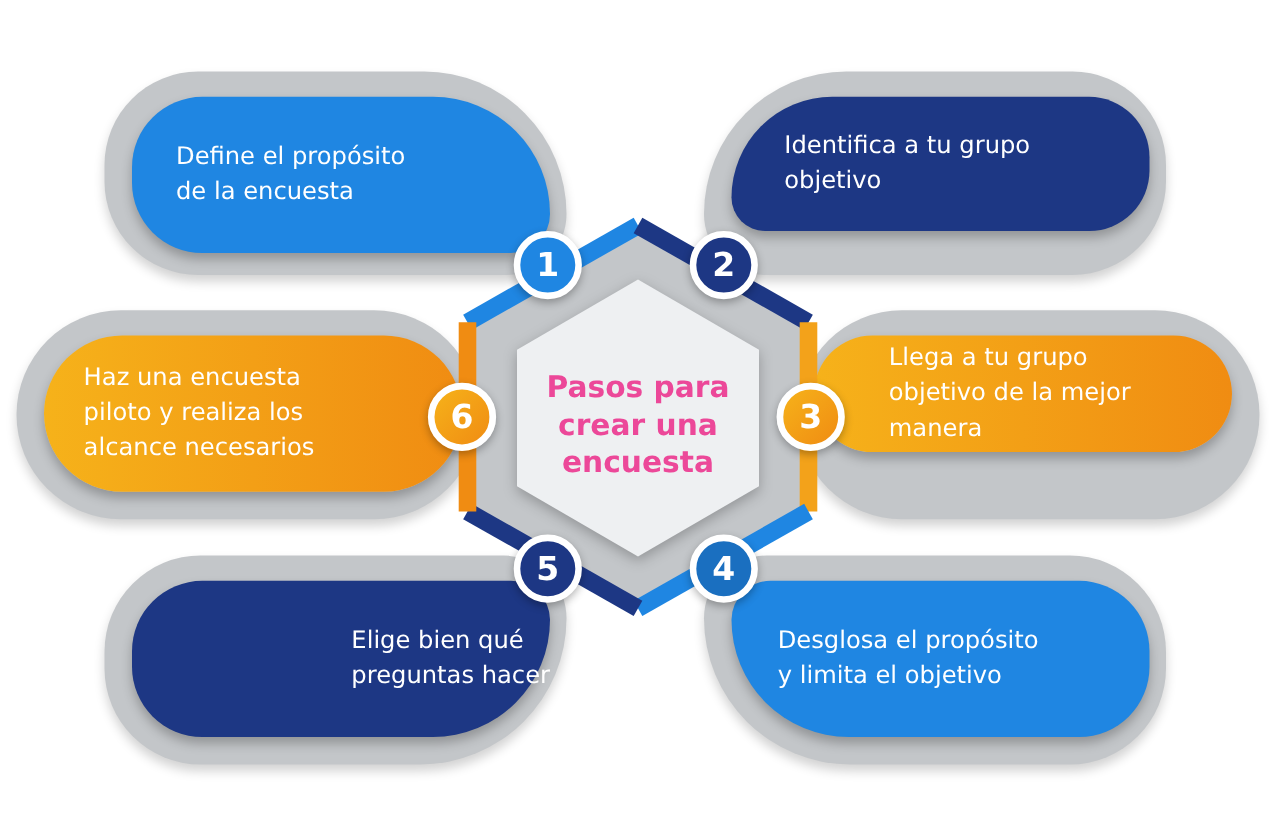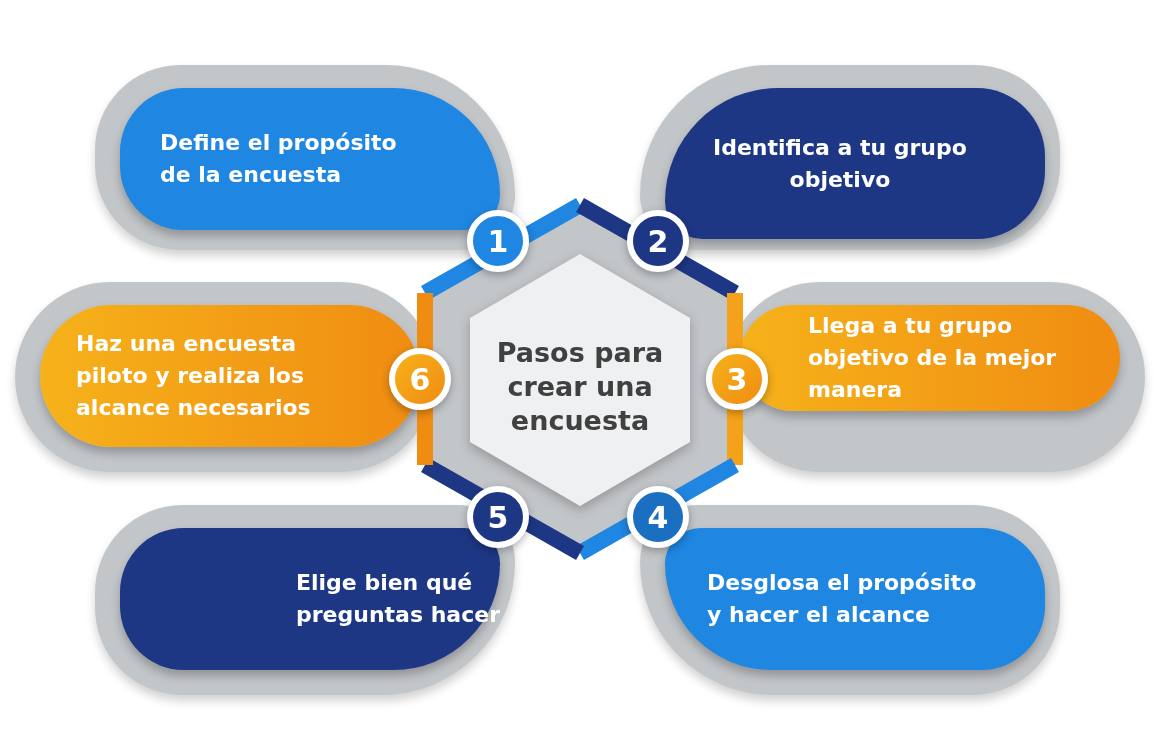--- a/index.html
+++ b/index.html
@@ -1,66 +1,66 @@
 <!DOCTYPE html>
 <html><head>
 <meta charset="utf-8">
 <style>
   html, body { margin:0; padding:0; }
   body { width:1154px; height:750px; background:#ffffff; position:relative; overflow:hidden;
          font-family:"DejaVu Sans", sans-serif; }
   .shell { position:absolute; background:#c3c6c9; box-shadow: 0 6px 10px rgba(0,0,0,0.18); }
-  .card { position:absolute; color:#fff; font-weight:bold; font-size:22px; line-height:32px;
+  .card { position:absolute; color:#fff; font-weight:normal; font-size:22px; line-height:32px;
           box-shadow: 0 6px 10px rgba(0,0,0,0.25); display:flex; align-items:center; }
   .card span { white-space:pre-line; }
   .blue { background:#1f86e2; }
   .navy { background:#1d3784; }
   .orange { background:linear-gradient(90deg,#f6b21a,#f08c12); }
   svg { position:absolute; left:0; top:0; }
   .num { position:absolute; width:62px; height:62px; border-radius:50%; border:6px solid #fff;
          box-sizing:border-box; color:#fff; font-weight:bold; font-size:30px; display:flex;
          align-items:center; justify-content:center; box-shadow:0 3px 8px rgba(0,0,0,0.3); }
   .center-text { position:absolute; left:470px; top:336px; width:220px; text-align:center;
-                 color:#404040; font-weight:bold; font-size:27px; line-height:34px; white-space:pre-line; }
+                 color:#ec4899; font-weight:bold; font-size:27px; line-height:34px; white-space:pre-line; }
 </style>
 </head>
 <body>
 
 <div class="shell" style="left:95px;top:65px;width:420px;height:185px;border-radius:92px 140px 60px 92px;"></div>
 <div class="shell" style="left:640px;top:65px;width:420px;height:185px;border-radius:140px 92px 92px 60px;"></div>
 <div class="shell" style="left:15px;top:282px;width:420px;height:190px;border-radius:95px;"></div>
 <div class="shell" style="left:725px;top:282px;width:420px;height:190px;border-radius:95px;"></div>
 <div class="shell" style="left:95px;top:505px;width:420px;height:190px;border-radius:92px 60px 140px 92px;"></div>
 <div class="shell" style="left:640px;top:505px;width:420px;height:190px;border-radius:60px 92px 92px 140px;"></div>
 
 <div class="card blue" style="left:120px;top:88px;width:380px;height:142px;border-radius:72px 120px 40px 72px;padding-left:40px;box-sizing:border-box;">
   <span>Define el propósito
 de la encuesta</span>
 </div>
-<div class="card navy" style="left:665px;top:88px;width:380px;height:151px;border-radius:120px 72px 72px 40px;padding-left:48px;box-sizing:border-box;text-align:center;">
+<div class="card navy" style="left:665px;top:88px;width:380px;height:122px;border-radius:120px 72px 72px 40px;padding-left:48px;box-sizing:border-box;">
   <span>Identifica a tu grupo
 objetivo</span>
 </div>
 <div class="card orange" style="left:40px;top:305px;width:380px;height:142px;border-radius:71px;padding-left:36px;box-sizing:border-box;">
   <span>Haz una encuesta
 piloto y realiza los
 alcance necesarios</span>
 </div>
 <div class="card orange" style="left:740px;top:305px;width:380px;height:106px;border-radius:71px;padding-left:68px;box-sizing:border-box;">
   <span>Llega a tu grupo
 objetivo de la mejor
 manera</span>
 </div>
 <div class="card navy" style="left:120px;top:528px;width:380px;height:142px;border-radius:72px 40px 120px 72px;padding-left:56px;box-sizing:border-box;justify-content:flex-end;">
   <span>Elige bien qué
 preguntas hacer</span>
 </div>
 <div class="card blue" style="left:665px;top:528px;width:380px;height:142px;border-radius:40px 72px 72px 120px;padding-left:42px;box-sizing:border-box;">
   <span>Desglosa el propósito
-y hacer el alcance</span>
+y limita el objetivo</span>
 </div>
 
 <svg width="1154" height="750">
   <polygon points="580,205 735,293 735,465 580,553 425,465 425,293" fill="#c3c6c9" stroke="none"></polygon>
   <g fill="none" stroke-width="16" stroke-linejoin="round" stroke-linecap="butt">
     <polyline points="580,205 425,293" stroke="#1f86e2"></polyline>
     <polyline points="580,205 735,293" stroke="#1d3784"></polyline>
     <polyline points="735,293 735,465" stroke="#f3a21a"></polyline>
     <polyline points="735,465 580,553" stroke="#1f86e2"></polyline>
     <polyline points="580,553 425,465" stroke="#1d3784"></polyline>

